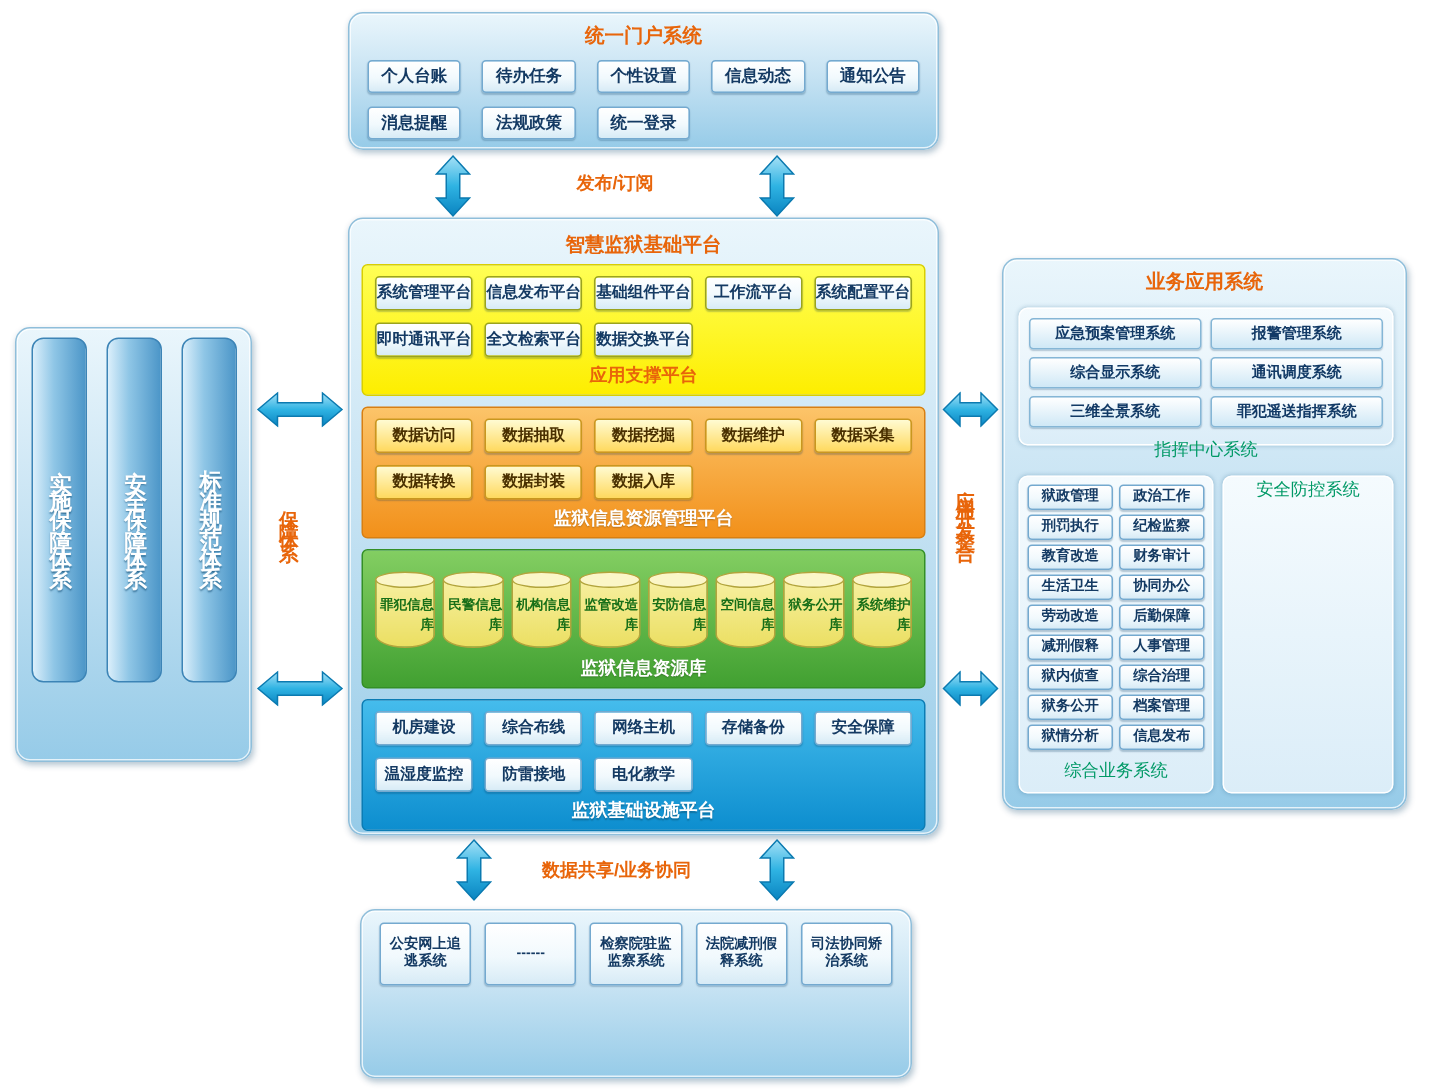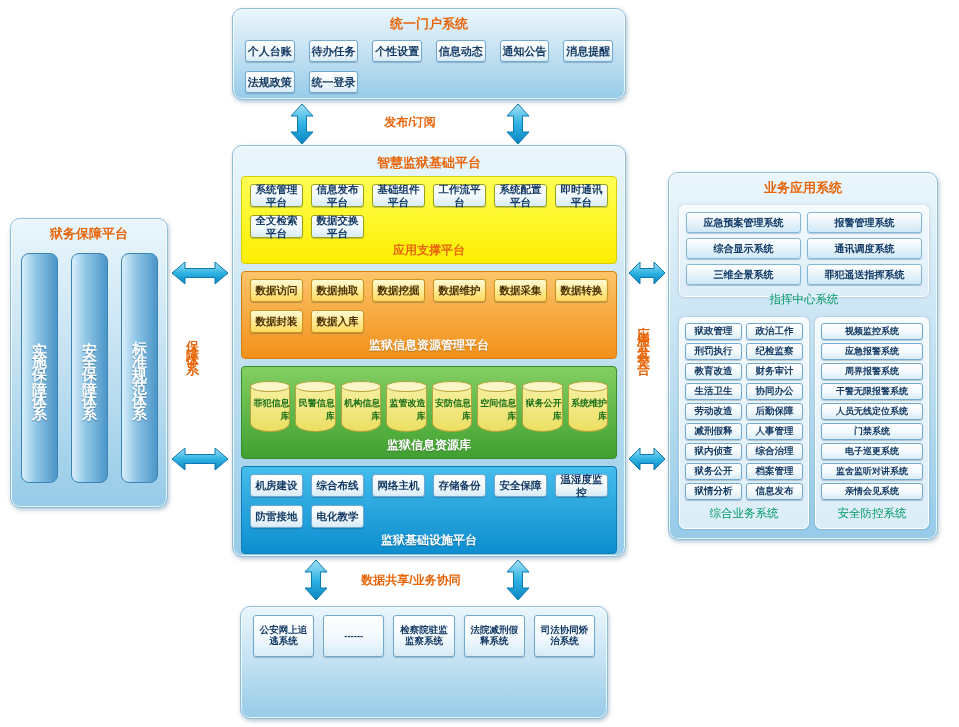--- a/index.html
+++ b/index.html
@@ -12,21 +12,21 @@
     box-shadow:inset 0 0 0 1px rgba(255,255,255,.75),1px 2px 4px rgba(0,60,100,.3)}
   .panel-title{text-align:center;font-weight:bold;color:#e8650a;font-size:13px;padding:6px 0 4px}
 
   .btn{background:linear-gradient(180deg,#ffffff 0%,#f1f9fd 55%,#d7ebf6 100%);
     border:1px solid #74a9cf;border-radius:3px;color:#143a63;font-weight:bold;
     display:flex;align-items:center;justify-content:center;text-align:center;
     box-shadow:0 1px 1px rgba(0,50,90,.25);line-height:1.15}
 
   
   #portal{left:232px;top:8px;width:394px;height:92px}
-  .grid4{display:grid;grid-template-columns:repeat(6,1fr);gap:9px 14px;padding:3px 12px}
+  .grid4{display:grid;grid-template-columns:repeat(5,1fr);gap:9px 14px;padding:3px 12px}
   #portal .btn{height:22px;font-size:11px}
 
   
   #platform{left:232px;top:145px;width:394px;height:412px;padding:2px 8px}
   .section{border-radius:4px;margin:0 0 7px;padding:7px 6px 3px;border:1px solid transparent}
   .section .grid4{padding:0 2px;gap:8px}
   .section .btn{height:23px;font-size:10.5px}
   .section-label{text-align:center;font-weight:bold;font-size:12px;padding:4px 0 1px}
   .lbl-orange{color:#e8650a}.lbl-white{color:#fff;text-shadow:0 1px 1px rgba(0,0,0,.25)}
   .sec-yellow{background:linear-gradient(180deg,#ffff55,#fdee00);border-color:#d9cf00}
@@ -179,21 +179,20 @@
         <div class="btn">安全保障</div>
         <div class="btn">温湿度监控</div>
         <div class="btn">防雷接地</div>
         <div class="btn">电化教学</div>
       </div>
       <div class="section-label lbl-white">监狱基础设施平台</div>
     </div>
   </section>
 
   <section class="panel" id="leftp">
-    <div class="panel-title">狱务保障平台</div>
     <div class="bars">
       <div class="vbar">实施保障体系</div>
       <div class="vbar">安全保障体系</div>
       <div class="vbar">标准规范体系</div>
     </div>
   </section>
 
   <section class="panel" id="rightp">
     <div class="panel-title">业务应用系统</div>
 
@@ -227,31 +226,20 @@
         <div class="btn">综合治理</div>
         <div class="btn">狱务公开</div>
         <div class="btn">档案管理</div>
         <div class="btn">狱情分析</div>
         <div class="btn">信息发布</div>
       </div>
       <div class="sub-label">综合业务系统</div>
     </div>
 
     <div class="sub" id="sec">
-      <div class="sec-grid">
-        <div class="btn">视频监控系统</div>
-        <div class="btn">应急报警系统</div>
-        <div class="btn">周界报警系统</div>
-        <div class="btn">干警无限报警系统</div>
-        <div class="btn">人员无线定位系统</div>
-        <div class="btn">门禁系统</div>
-        <div class="btn">电子巡更系统</div>
-        <div class="btn">监舍监听对讲系统</div>
-        <div class="btn">亲情会见系统</div>
-      </div>
       <div class="sub-label">安全防控系统</div>
     </div>
   </section>
 
   <section class="panel" id="bottomp">
     <div class="grid5">
       <div class="btn">公安网上追逃系统</div>
       <div class="btn">------</div>
       <div class="btn">检察院驻监监察系统</div>
       <div class="btn">法院减刑假释系统</div>

